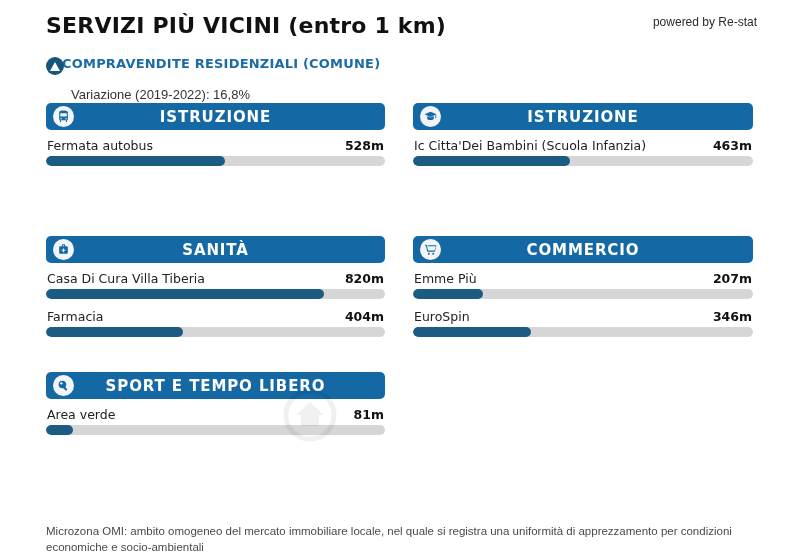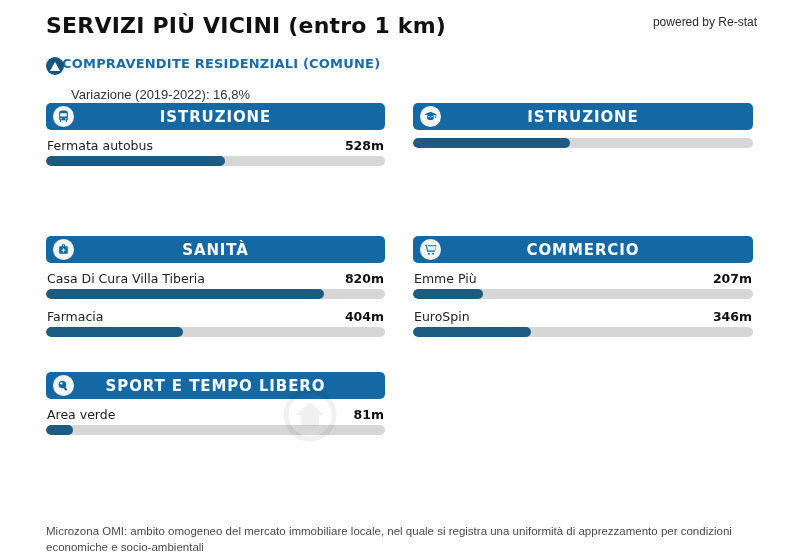--- a/index.html
+++ b/index.html
@@ -166,20 +166,24 @@
       <span class="icon-circle">
         <svg width="13" height="13" viewBox="0 0 24 24" fill="#1469a4">
           <path d="M12 3 L23 8 L12 13 L1 8 Z"></path>
           <path d="M6 11v5c0 1.6 3 2.6 6 2.6s6-1 6-2.6v-5l-6 2.7Z"></path>
           <rect x="21" y="8" width="1.5" height="7" rx=".7"></rect>
         </svg>
       </span>
       <span class="panel-title">ISTRUZIONE</span>
     </div>
     <div class="row">
+      <div class="row-top">
+        <span class="row-label">Ic Citta'Dei Bambini (Scuola Infanzia)</span>
+        <span class="row-value">463m</span>
+      </div>
       <div class="track">
         <div class="fill" style="width: 46.3%;"></div>
       </div>
     </div>
   </div>
 
   <div class="panel" style="left:46px; top:236px; width:339px;">
     <div class="panel-header">
       <span class="icon-circle">
         <svg width="13" height="13" viewBox="0 0 24 24" fill="#1469a4">

